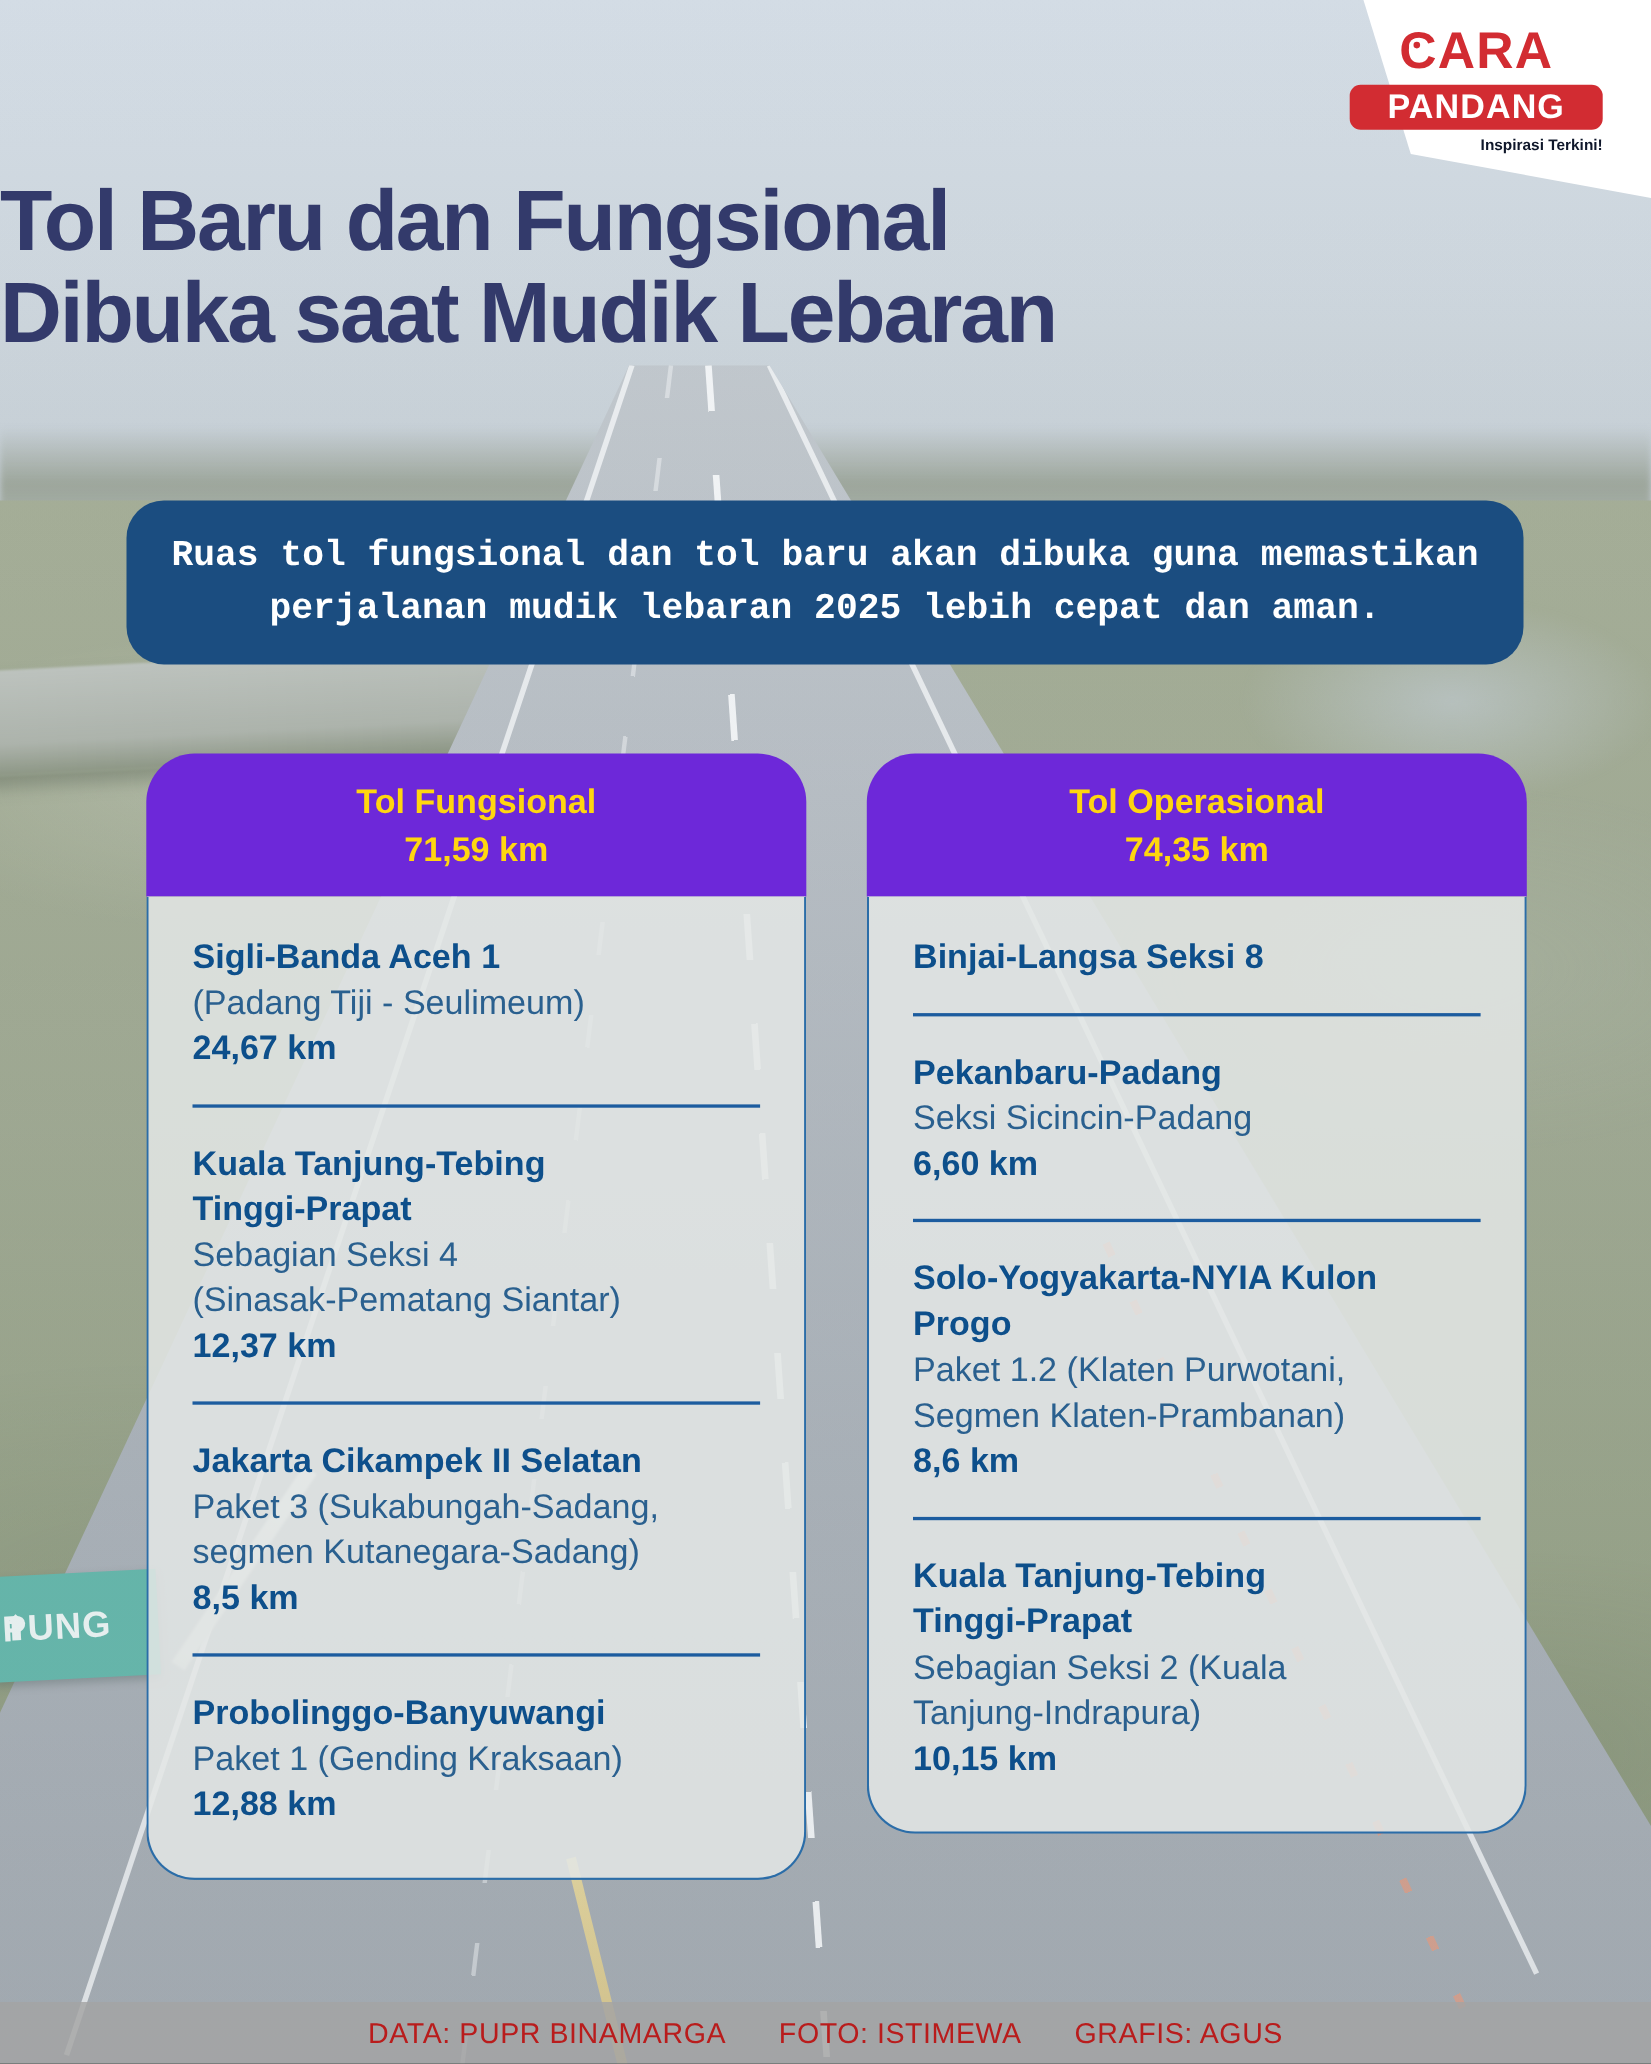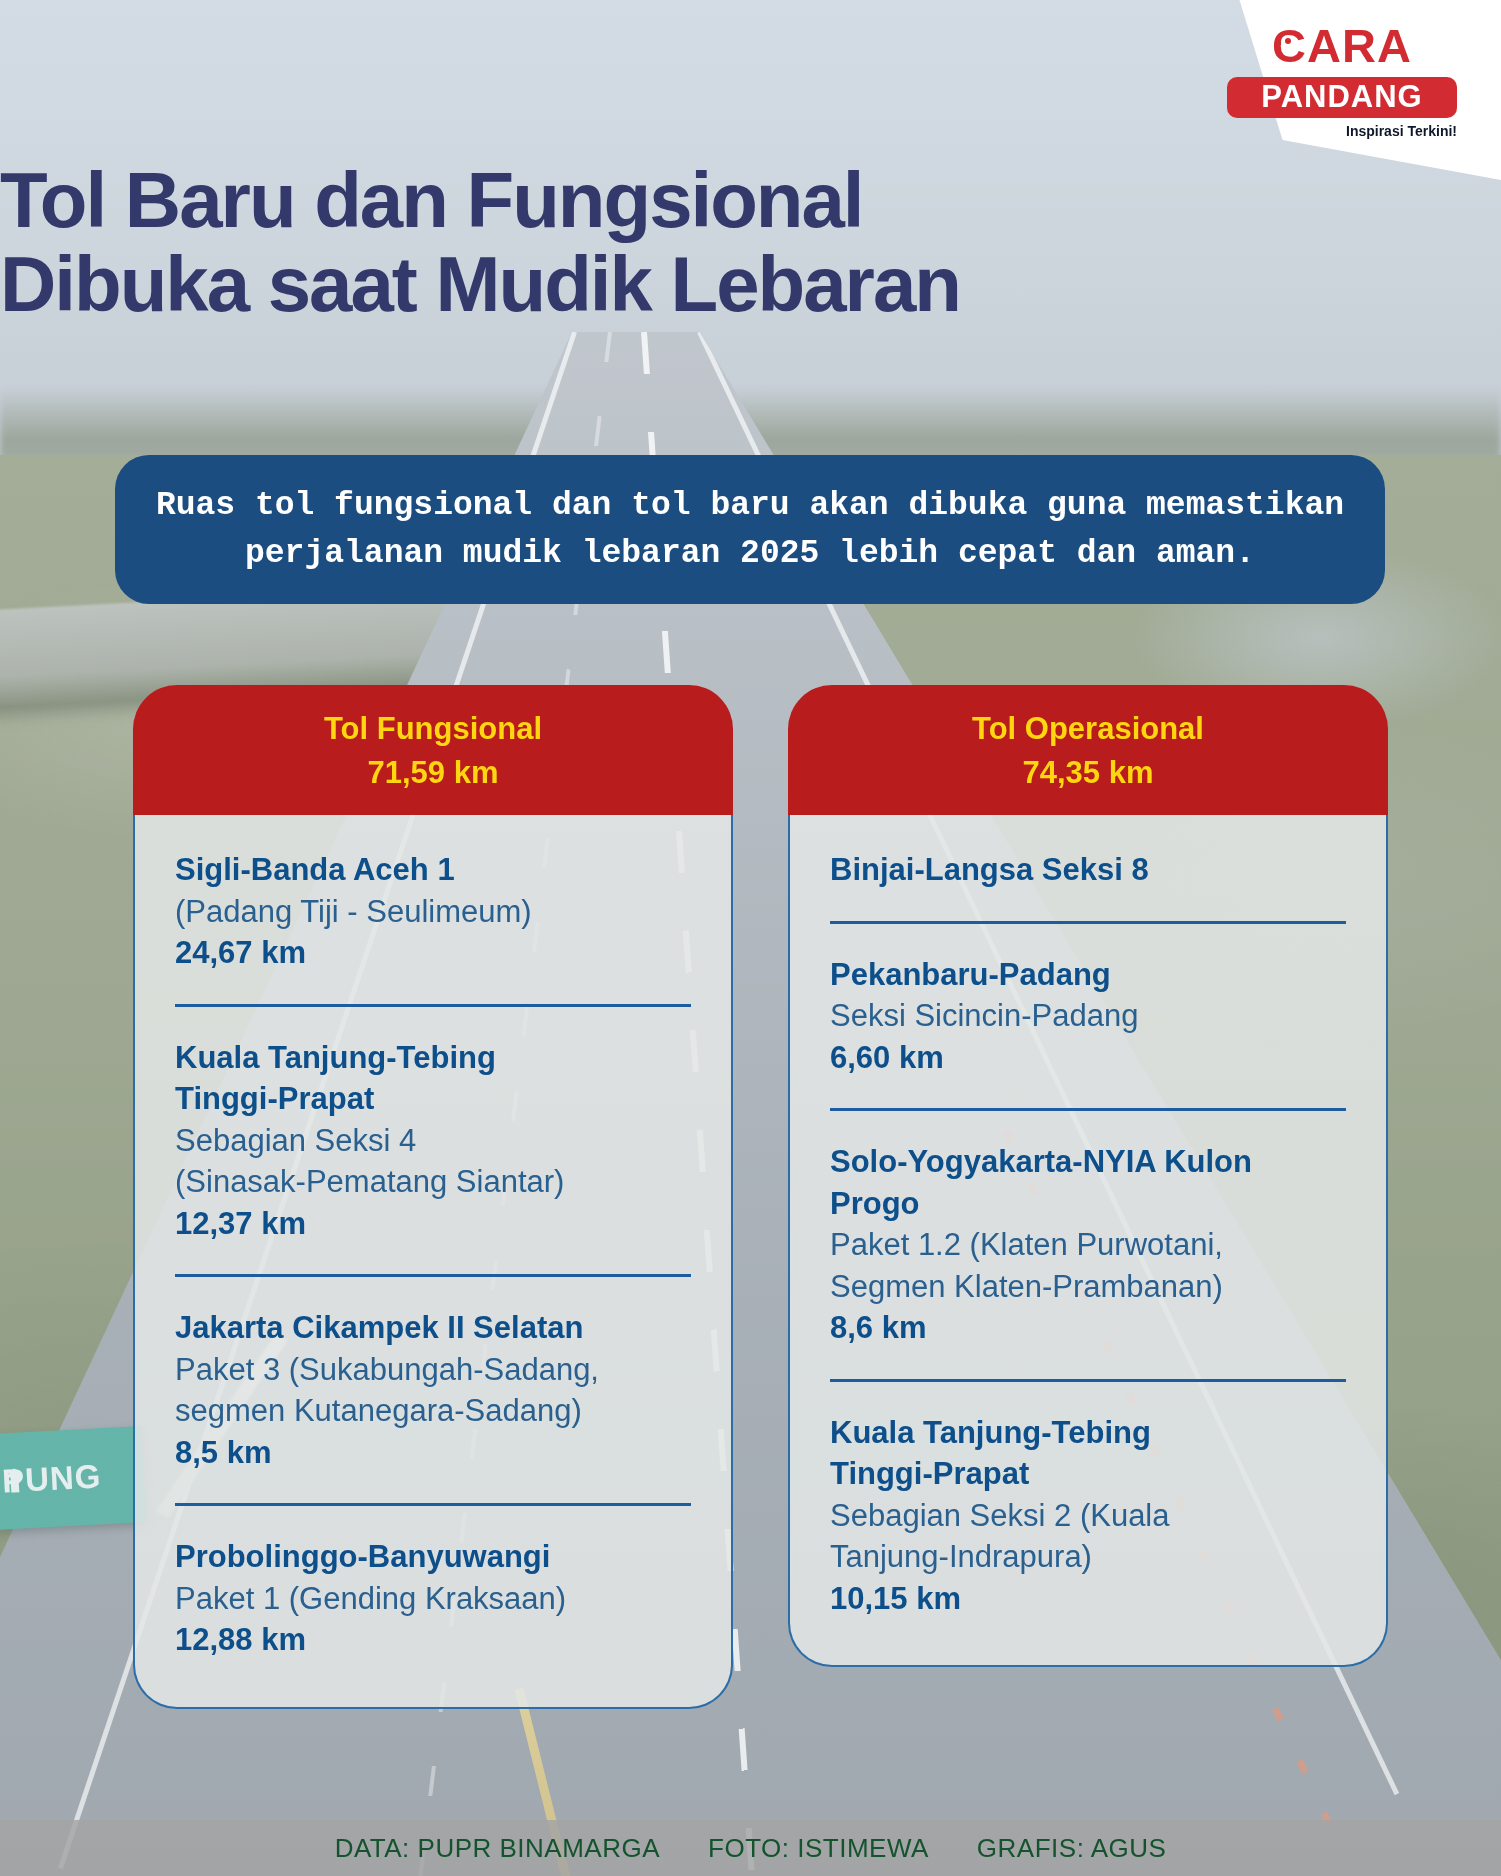--- a/index.html
+++ b/index.html
@@ -74,36 +74,36 @@
   
   .lead{position:absolute;left:115px;top:455px;width:1270px;box-sizing:border-box;
         background:#1b4d80;border-radius:34px;padding:27px 40px;
         color:#ffffff;font-weight:bold;font-size:33px;line-height:1.44;
         text-align:center;white-space:pre-line;font-family:Liberation Mono, monospace;}
 
   
   .card{position:absolute;top:685px;width:600px;}
   .card.left{left:133px;}
   .card.right{left:788px;}
-  .card-header{background:#b91c1c;border-radius:44px 44px 0 0;
+  .card-header{background:#6d28d9;border-radius:44px 44px 0 0;
         color:#ffd60f;font-weight:bold;font-size:31px;line-height:1.42;
         text-align:center;padding:22px 10px 20px;}
   .card-body{background:rgba(227,231,229,.86);border:2px solid #2b6da8;border-top:none;
         border-radius:0 0 44px 44px;padding:34px 40px 46px;}
   .item{font-size:31px;line-height:1.34;white-space:pre-line;}
   .item-name{color:#0d4f8b;font-weight:bold;}
   .item-detail{color:#2a608f;}
   .item-length{color:#0d4f8b;font-weight:bold;}
   .item-length.inline{display:inline;}
   .divider{height:0;border-top:3px solid #1c5c9f;margin:30px 0;}
 
   
   .footer{position:absolute;left:0;top:1820px;width:100%;height:56px;
         background:rgba(163,163,163,.82);display:flex;align-items:center;
-        justify-content:center;gap:48px;color:#14532d;font-size:26px;letter-spacing:.5px;}
+        justify-content:center;gap:48px;color:#b91c1c;font-size:26px;letter-spacing:.5px;}
 </style>
 </head>
 <body>
 
 <div class="page">
 
   <div class="bg">
     <div class="sky"></div>
     <div class="treeline"></div>
     <div class="ground"></div>

